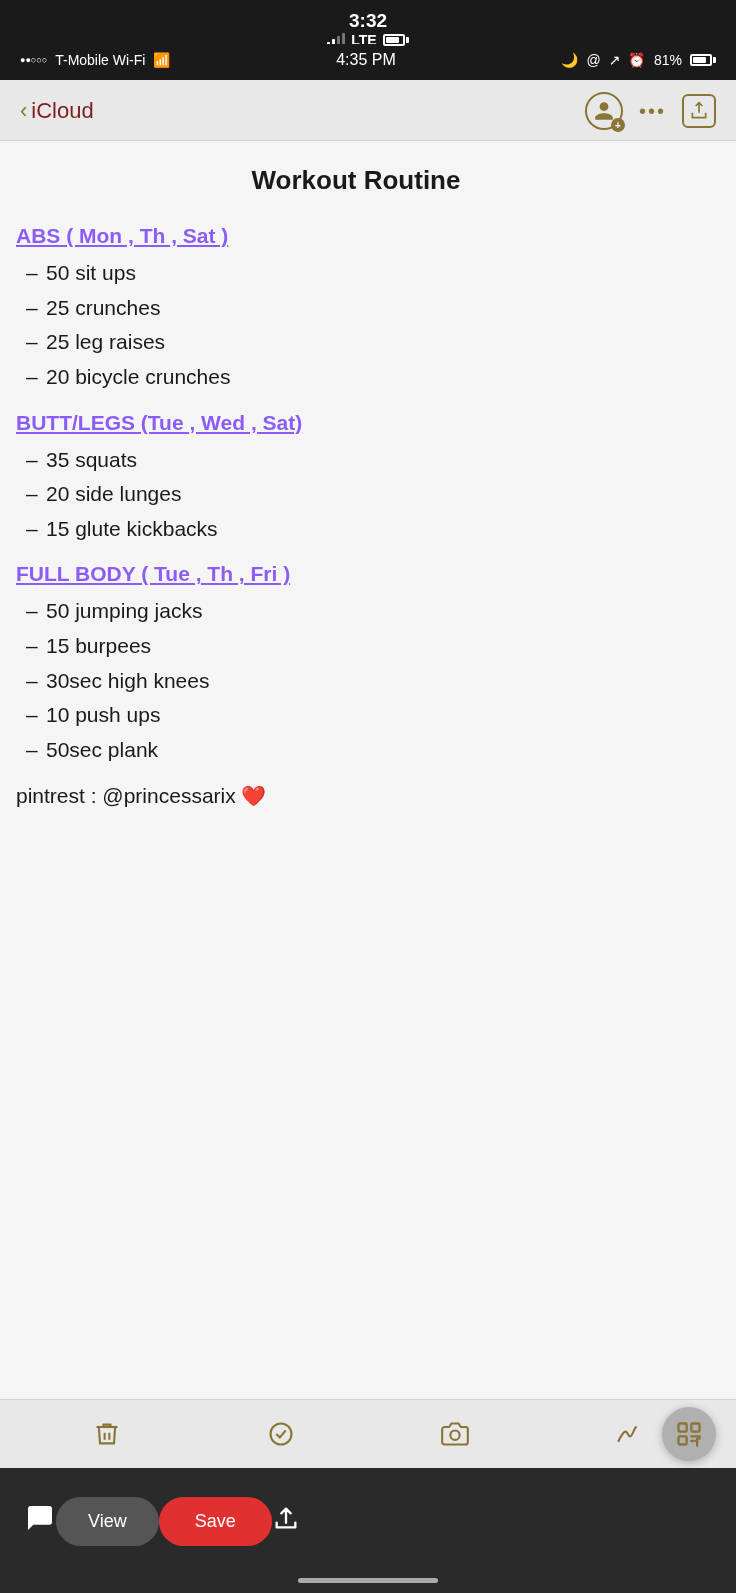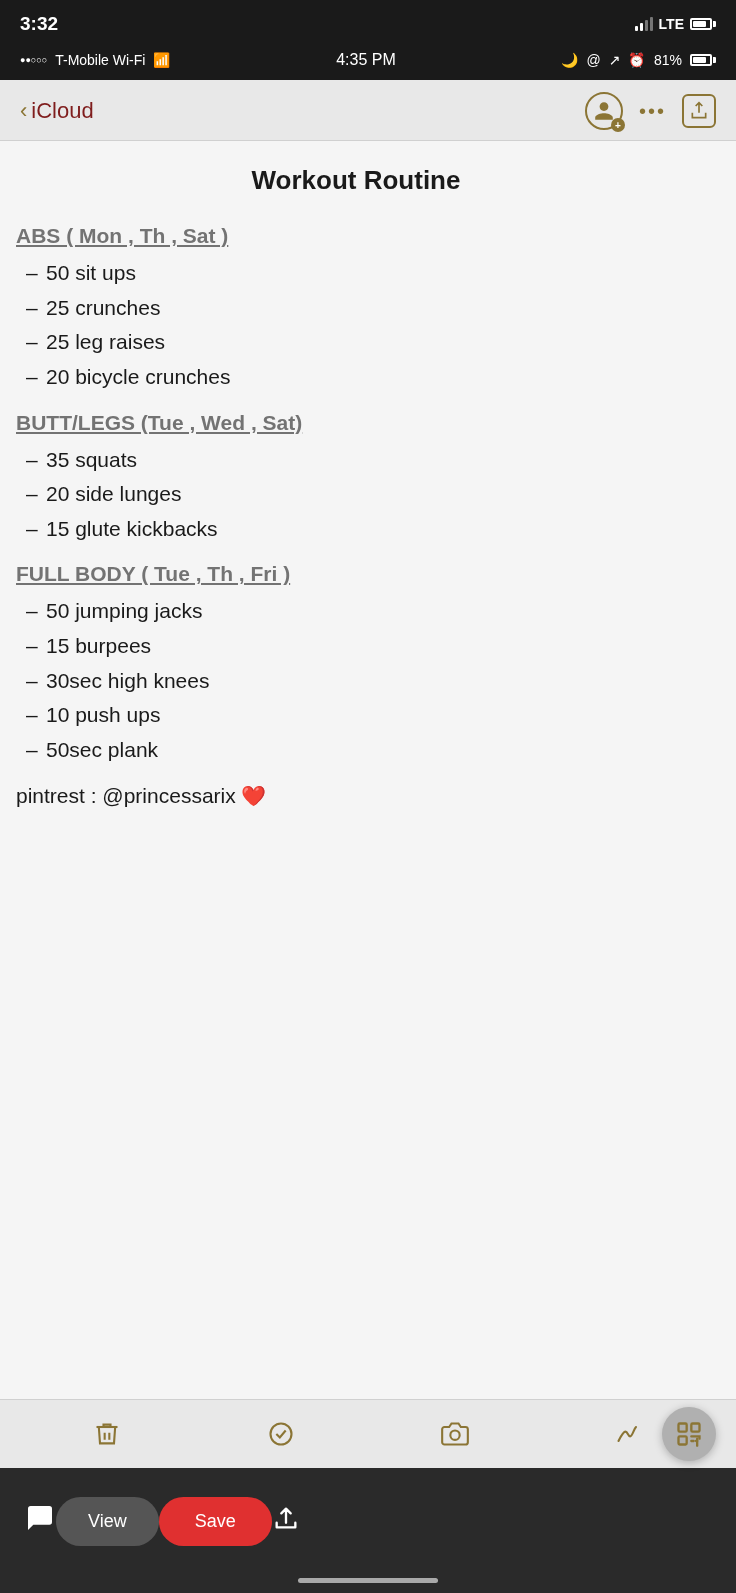--- a/index.html
+++ b/index.html
@@ -18,20 +18,21 @@
     .status-bar-top {
       background: #1a1a1a;
       color: white;
       display: flex;
       justify-content: space-between;
       align-items: center;
       padding: 10px 20px 6px 20px;
       font-size: 18px;
       font-weight: 600;
       height: 44px;
+      flex-direction: column;
     }
     .status-bar-top .time {
       font-size: 19px;
       font-weight: 700;
     }
     .status-bar-top .right-icons {
       display: flex;
       align-items: center;
       gap: 6px;
       font-size: 14px;
@@ -154,21 +155,21 @@
       text-align: center;
       font-size: 26px;
       font-weight: 700;
       color: #1a1a1a;
       margin-bottom: 28px;
     }
 
     .section-header {
       font-size: 21px;
       font-weight: 600;
-      color: #737373;
+      color: #8b5cf6;
       text-decoration: underline;
       margin-bottom: 8px;
       margin-top: 4px;
     }
 
     .exercise-list {
       list-style: none;
       margin-bottom: 16px;
       padding-left: 10px;
     }

